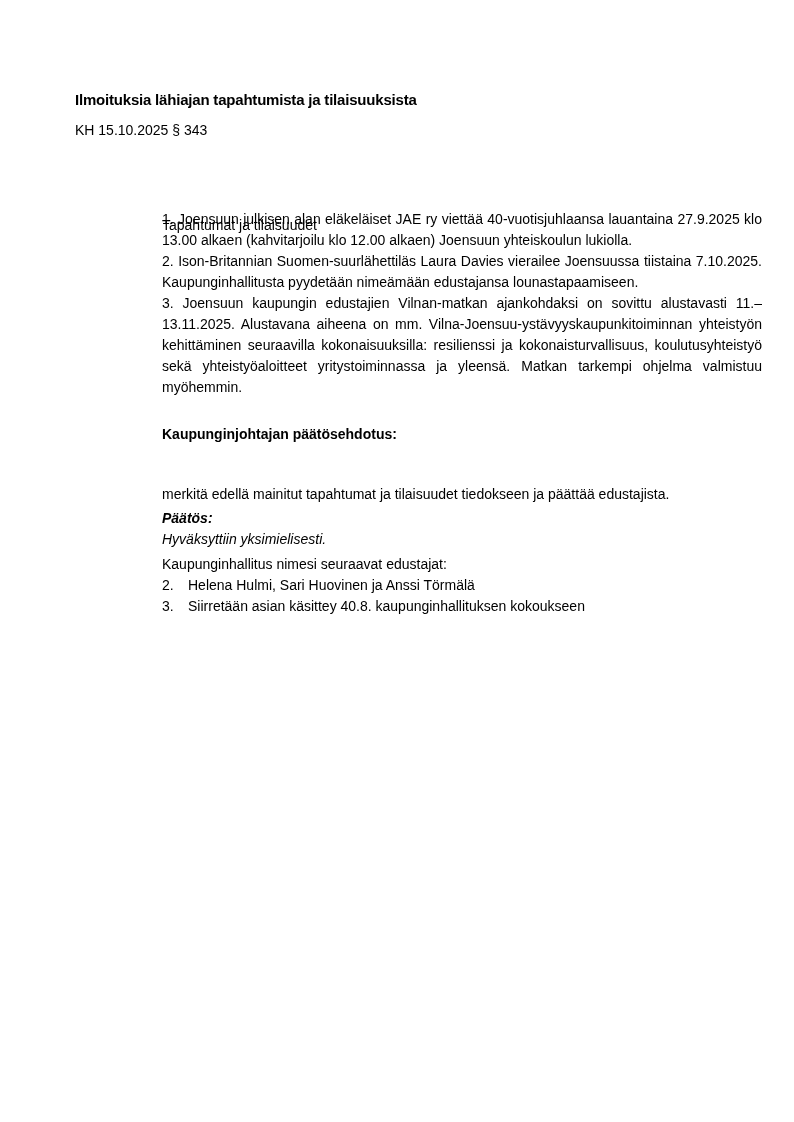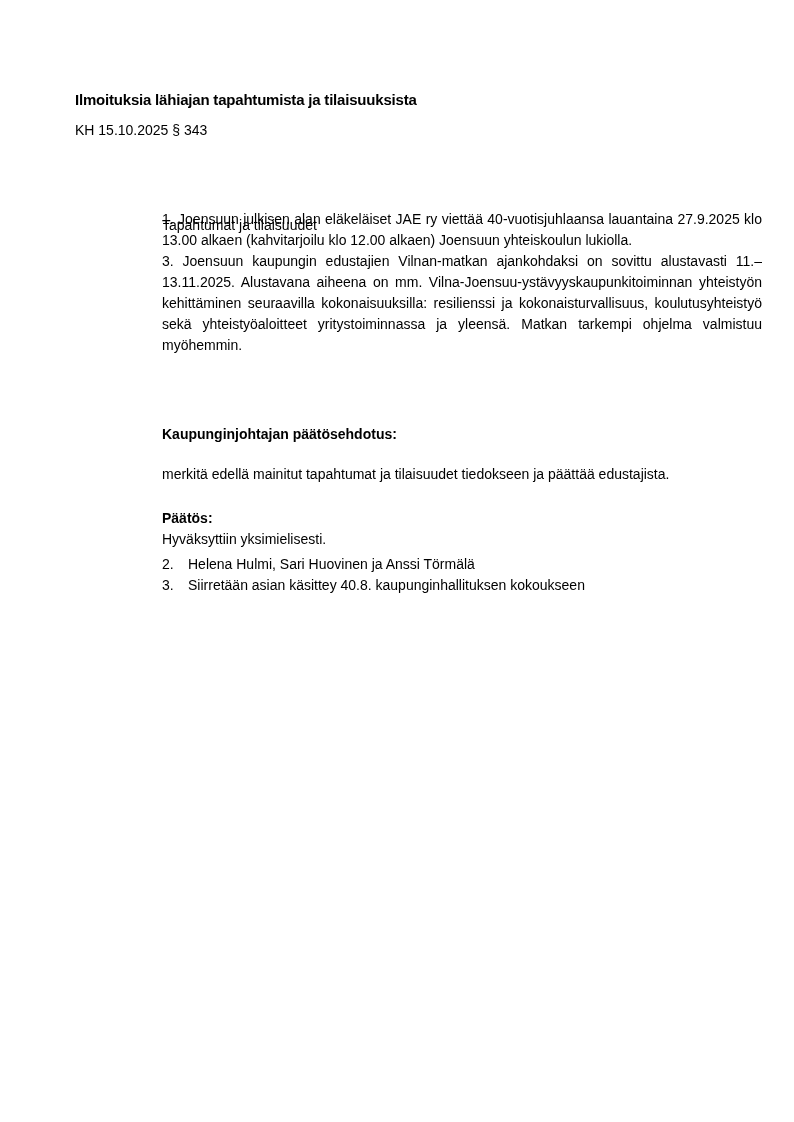--- a/index.html
+++ b/index.html
@@ -38,22 +38,22 @@
     left: 162px;
     width: 600px;
   }
   .intro       { top: 172px; margin-top: 43px; }
   .events      { top: 209px; }
   .events p {
     margin: 0;
     text-align: justify;
   }
   .proposal    { top: 424px; }
-  .proposal-text { top: 464px; }
-  .decision    { top: 508px; }
+  .proposal-text { top: 484px; }
+  .decision    { top: 508px; font-style: italic; }
   .appointees  { top: 554px; }
   .bold-line {
     font-weight: bold;
   }
   .list-row {
     display: flex;
   }
   .list-num {
     width: 26px;
     flex: 0 0 26px;
@@ -68,35 +68,37 @@
 <div class="page">
 
   <div class="doc-title">Ilmoituksia lähiajan tapahtumista ja tilaisuuksista</div>
 
   <div class="doc-ref">KH 15.10.2025 § 343</div>
 
   <div class="body-col intro">Tapahtumat ja tilaisuudet</div>
 
   <div class="body-col events">
     <p>1. Joensuun julkisen alan eläkeläiset JAE ry viettää 40-vuotisjuhlaansa lauantaina 27.9.2025 klo 13.00 alkaen (kahvitarjoilu klo 12.00 alkaen) Joensuun yhteiskoulun lukiolla.</p>
+    <p>2. Ison-Britannian Suomen-suurlähettiläs Laura Davies vierailee Joensuussa tiistaina 7.10.2025. Kaupunginhallitusta pyydetään nimeämään edustajansa lounastapaamiseen.</p>
     <p>3. Joensuun kaupungin edustajien Vilnan-matkan ajankohdaksi on sovittu alustavasti 11.–13.11.2025. Alustavana aiheena on mm. Vilna-Joensuu-ystävyyskaupunkitoiminnan yhteistyön kehittäminen seuraavilla kokonaisuuksilla: resilienssi ja kokonaisturvallisuus, koulutusyhteistyö sekä yhteistyöaloitteet yritystoiminnassa ja yleensä. Matkan tarkempi ohjelma valmistuu myöhemmin.</p>
   </div>
 
   <div class="body-col proposal">
     <div class="bold-line">Kaupunginjohtajan päätösehdotus:</div>
   </div>
 
   <div class="body-col proposal-text">merkitä edellä mainitut tapahtumat ja tilaisuudet tiedokseen ja päättää edustajista.</div>
 
   <div class="body-col decision">
     <div class="bold-line">Päätös:</div>
     <div>Hyväksyttiin yksimielisesti.</div>
   </div>
 
   <div class="body-col appointees">
+    <div>Kaupunginhallitus nimesi seuraavat edustajat:</div>
     <div class="list-row">
       <span class="list-num">2.</span>
       <span class="list-text">Helena Hulmi, Sari Huovinen ja Anssi Törmälä</span>
     </div>
     <div class="list-row">
       <span class="list-num">3.</span>
       <span class="list-text">Siirretään asian käsittey 40.8. kaupunginhallituksen kokoukseen</span>
     </div>
   </div>
 

